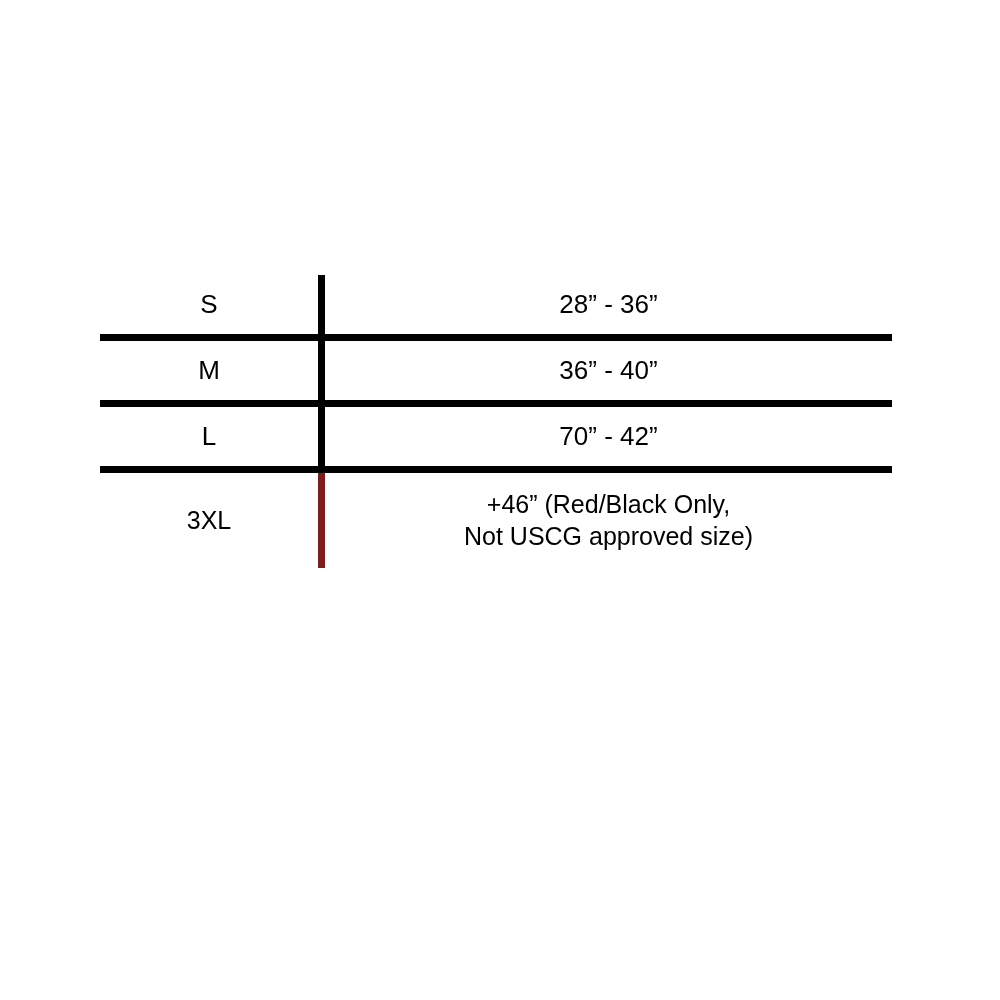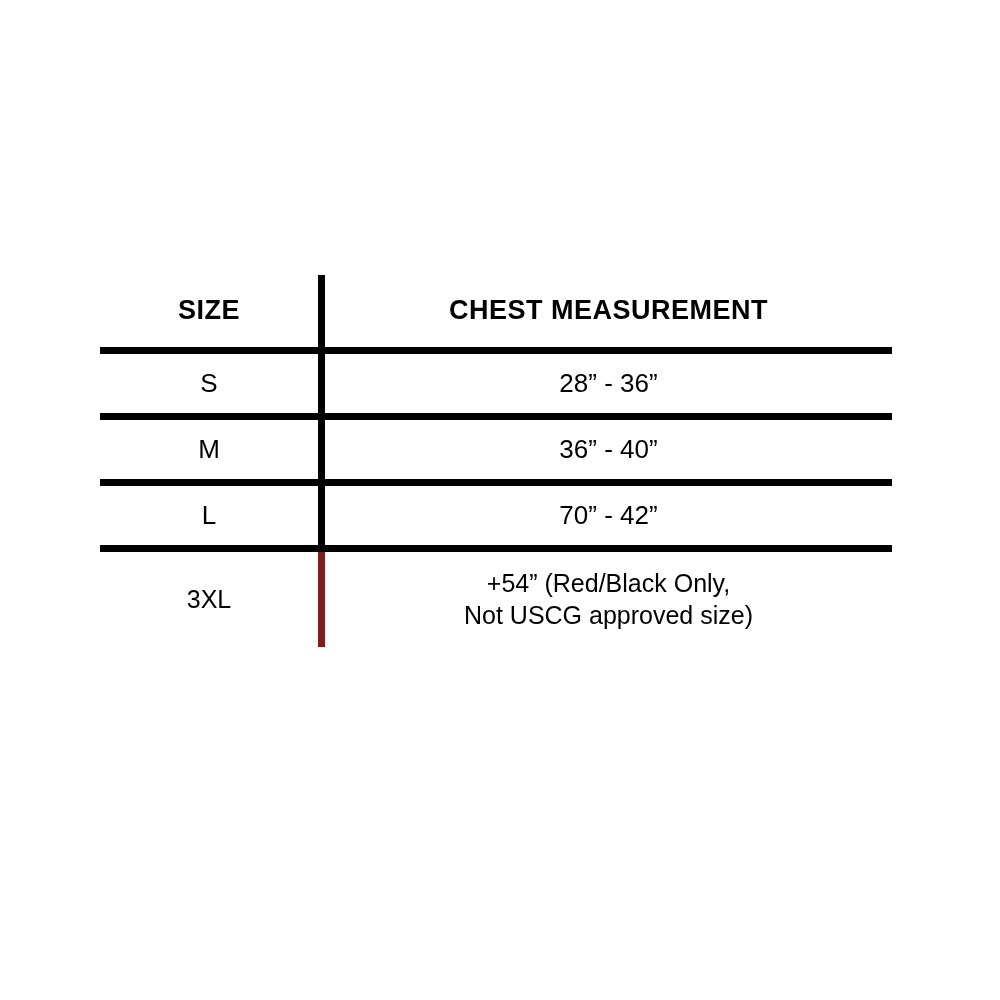--- a/index.html
+++ b/index.html
@@ -78,28 +78,20 @@
   .last-row td.col-size {
     border-right: 7px solid #7f1d1d;
   }
 </style>
 </head>
 <body>
 
 <div id="size-chart">
   <table class="chart-table">
     <tbody>
-      <tr class="head-row row-rule">
-        <td class="col-size">
-          <span class="cell-inner">SIZE</span>
-        </td>
-        <td class="col-chest">
-          <span class="cell-inner">CHEST MEASUREMENT</span>
-        </td>
-      </tr>
 
       <tr class="body-row row-rule">
         <td class="col-size">
           <span class="cell-inner">S</span>
         </td>
         <td class="col-chest">
           <span class="cell-inner">28” - 36”</span>
         </td>
       </tr>
 
@@ -121,19 +113,19 @@
         </td>
       </tr>
 
 
 
       <tr class="body-row tall last-row">
         <td class="col-size">
           <span class="cell-inner">3XL</span>
         </td>
         <td class="col-chest">
-          <span class="cell-inner">+54” (Red/Black Only,
+          <span class="cell-inner">+46” (Red/Black Only,
 Not USCG approved size)</span>
         </td>
       </tr>
     </tbody>
   </table>
 </div>
 
 </body></html>

